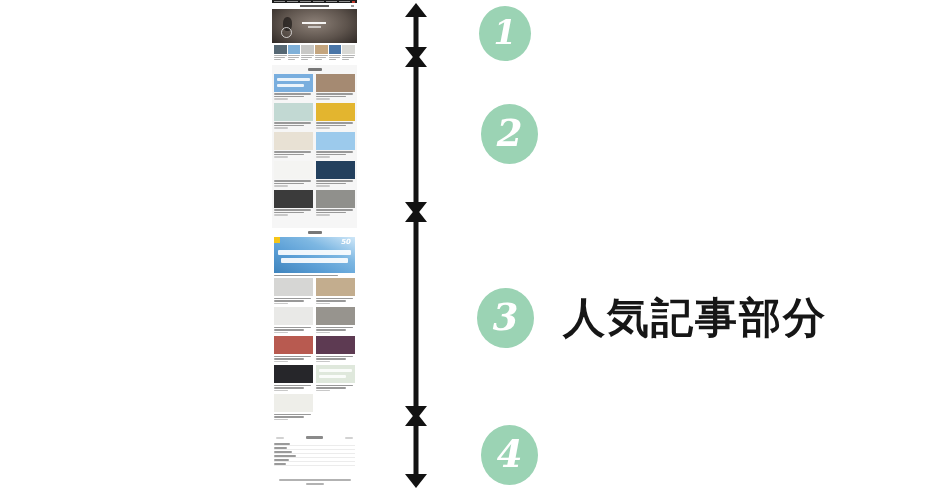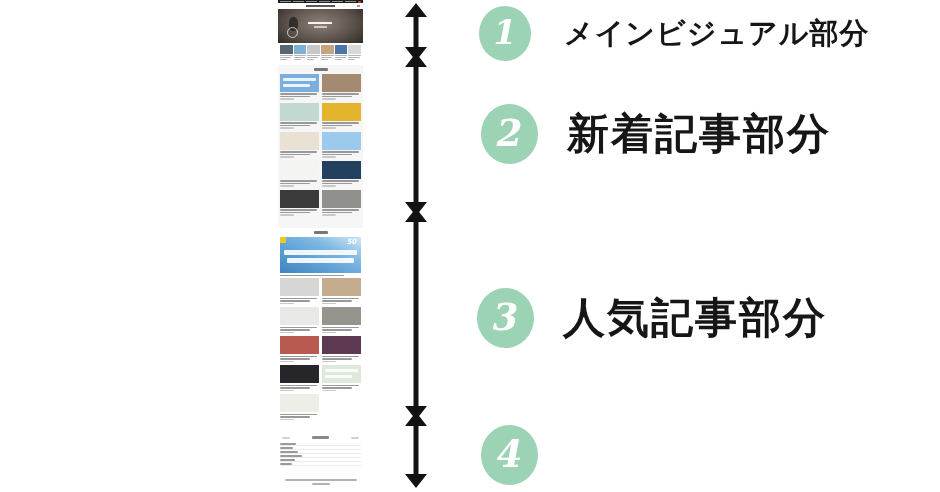--- a/index.html
+++ b/index.html
@@ -5,21 +5,21 @@
   :root{
     --accent-green:#9bd3b4;
     --ink:#161616;
     --arrow:#121212;
   }
   html,body{margin:0;padding:0;background:#fff;}
   body{width:940px;height:492px;font-family:"DejaVu Sans",sans-serif;}
   .canvas{position:relative;width:940px;height:492px;background:#fff;overflow:hidden;}
 
   
-  .mini{position:absolute;left:278px;top:0;width:85px;height:489px;background:#fff;}
+  .mini{position:absolute;left:272px;top:0;width:85px;height:489px;background:#fff;}
   .mini *{box-sizing:border-box;}
   .abs{position:absolute;left:0;width:85px;}
   #topbar{top:0;height:3px;background:#1d1d1d;display:flex;align-items:center;gap:2px;padding:0 2px;}
   #topbar .tb{height:1px;flex:1;background:#8f8f8f;}
   #topbar .red{width:3px;height:2px;flex:none;}
   #sitebar{top:3px;height:6px;background:#fff;}
   #sitebar .title{position:absolute;left:28px;top:2px;width:29px;height:2px;background:#5a5a5a;}
   #sitebar .sicon{position:absolute;right:3px;top:2px;width:3px;height:2px;background:#9a9a9a;}
   #hero{top:9px;height:34px;background:
     radial-gradient(ellipse 70% 90% at 50% 42%, #8d8178 0%, #5d534c 55%, #2b2522 100%);}
@@ -326,25 +326,23 @@
       <polygon points="19,216 8,202 30,202"></polygon>
       <polygon points="19,208 8,222 30,222"></polygon>
       <polygon points="19,420 8,406 30,406"></polygon>
       <polygon points="19,412 8,426 30,426"></polygon>
       <polygon points="19,488 8,474 30,474"></polygon>
     </svg>
   </div>
 
   <div class="ann" id="ann1">
     <div class="num">1</div>
-    <div class="label">メインビジュアル部分</div>
   </div>
   <div class="ann" id="ann2">
     <div class="num">2</div>
-    <div class="label">新着記事部分</div>
   </div>
   <div class="ann" id="ann3">
     <div class="num">3</div>
     <div class="label">人気記事部分</div>
   </div>
   <div class="ann" id="ann4">
     <div class="num">4</div>
   </div>
 
 </div>

